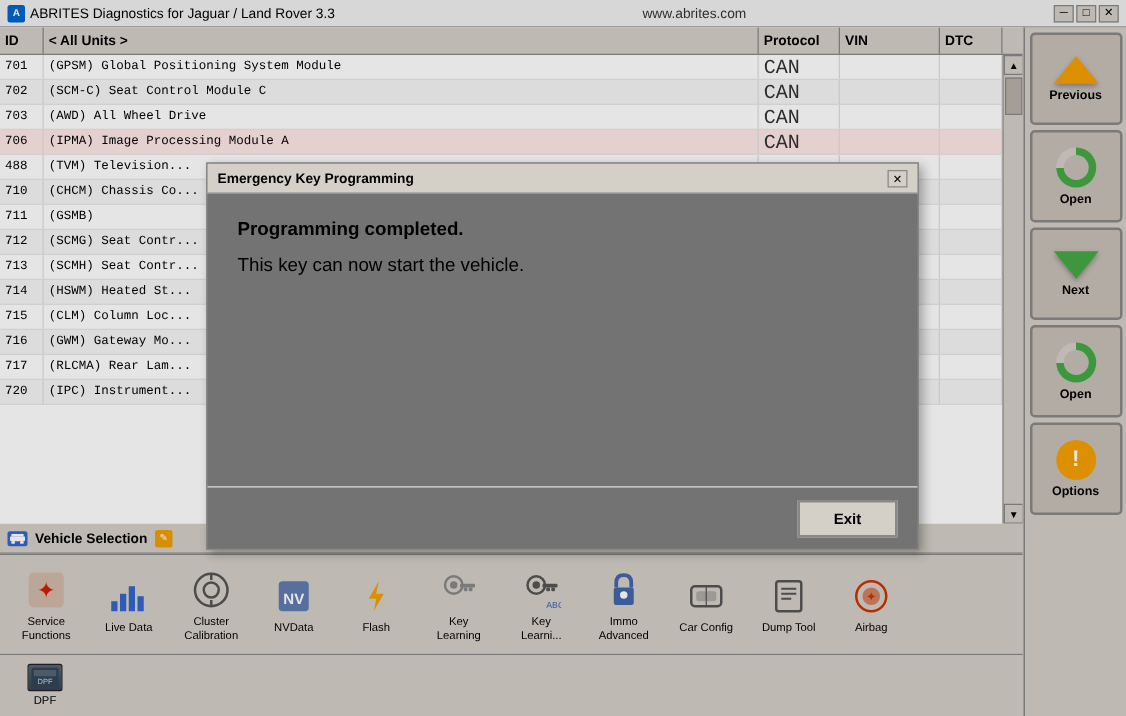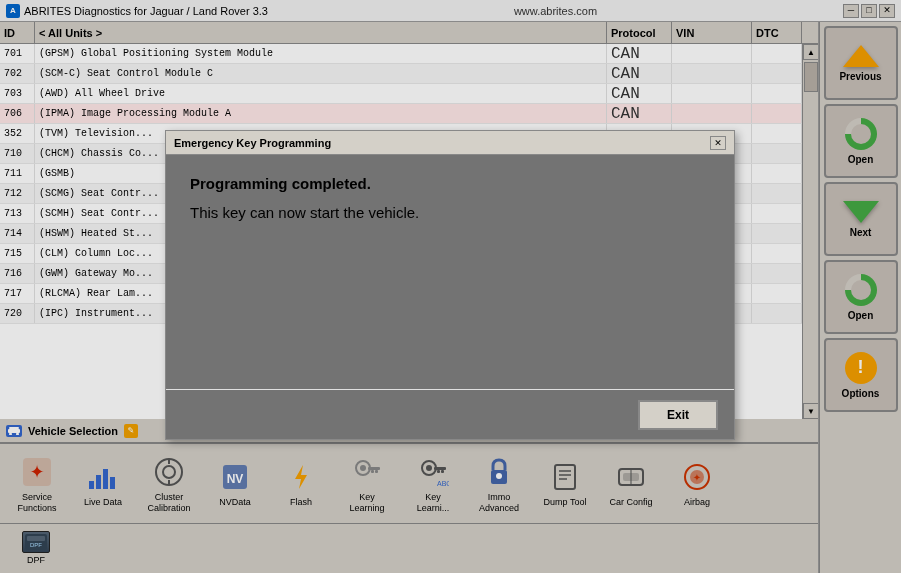--- a/index.html
+++ b/index.html
@@ -495,21 +495,21 @@
       <div class="cell cell-dtc"></div>
     </div>
             <div class="table-row highlighted">
       <div class="cell cell-id">706</div>
       <div class="cell cell-units">(IPMA) Image Processing Module A</div>
       <div class="cell cell-protocol">CAN</div>
       <div class="cell cell-vin"></div>
       <div class="cell cell-dtc"></div>
     </div>
             <div class="table-row">
-      <div class="cell cell-id">352</div>
+      <div class="cell cell-id">488</div>
       <div class="cell cell-units">(TVM) Television...</div>
       <div class="cell cell-protocol"></div>
       <div class="cell cell-vin"></div>
       <div class="cell cell-dtc"></div>
     </div>
             <div class="table-row">
       <div class="cell cell-id">710</div>
       <div class="cell cell-units">(CHCM) Chassis Co...</div>
       <div class="cell cell-protocol"></div>
       <div class="cell cell-vin"></div>
@@ -684,38 +684,38 @@
               <path d="M10 14 L10 10 Q10 4 16 4 Q22 4 22 10 L22 14" fill="none" stroke="#4466aa" stroke-width="3"></path>
               <circle cx="16" cy="20" r="3" fill="white"></circle>
             </svg>
         </div>
         <div class="toolbar-btn-label">Immo<br>Advanced</div>
       </div>
 
       <div class="toolbar-btn">
         <div class="toolbar-btn-icon">
           <svg width="32" height="32" viewBox="0 0 32 32">
+              <rect x="4" y="8" width="24" height="16" rx="3" fill="none" stroke="#555" stroke-width="2"></rect>
+              <rect x="8" y="12" width="16" height="8" rx="2" fill="#555" opacity="0.3"></rect>
+              <line x1="16" y1="8" x2="16" y2="24" stroke="#555" stroke-width="1"></line>
+            </svg>
+        </div>
+        <div class="toolbar-btn-label">Car Config</div>
+      </div>
+
+      <div class="toolbar-btn">
+        <div class="toolbar-btn-icon">
+          <svg width="32" height="32" viewBox="0 0 32 32">
               <rect x="6" y="4" width="20" height="24" rx="2" fill="none" stroke="#555" stroke-width="2"></rect>
               <line x1="10" y1="10" x2="22" y2="10" stroke="#555" stroke-width="1.5"></line>
               <line x1="10" y1="14" x2="22" y2="14" stroke="#555" stroke-width="1.5"></line>
               <line x1="10" y1="18" x2="18" y2="18" stroke="#555" stroke-width="1.5"></line>
             </svg>
         </div>
         <div class="toolbar-btn-label">Dump Tool</div>
-      </div>
-
-      <div class="toolbar-btn">
-        <div class="toolbar-btn-icon">
-          <svg width="32" height="32" viewBox="0 0 32 32">
-              <rect x="4" y="8" width="24" height="16" rx="3" fill="none" stroke="#555" stroke-width="2"></rect>
-              <rect x="8" y="12" width="16" height="8" rx="2" fill="#555" opacity="0.3"></rect>
-              <line x1="16" y1="8" x2="16" y2="24" stroke="#555" stroke-width="1"></line>
-            </svg>
-        </div>
-        <div class="toolbar-btn-label">Car Config</div>
       </div>
 
       <div class="toolbar-btn">
         <div class="toolbar-btn-icon">
           <svg width="32" height="32" viewBox="0 0 32 32">
               <circle cx="16" cy="16" r="12" fill="none" stroke="#cc3300" stroke-width="2"></circle>
               <circle cx="16" cy="16" r="7" fill="#cc3300" opacity="0.5"></circle>
               <text x="16" y="20" text-anchor="middle" font-size="10" fill="#cc3300">✦</text>
             </svg>
         </div>

